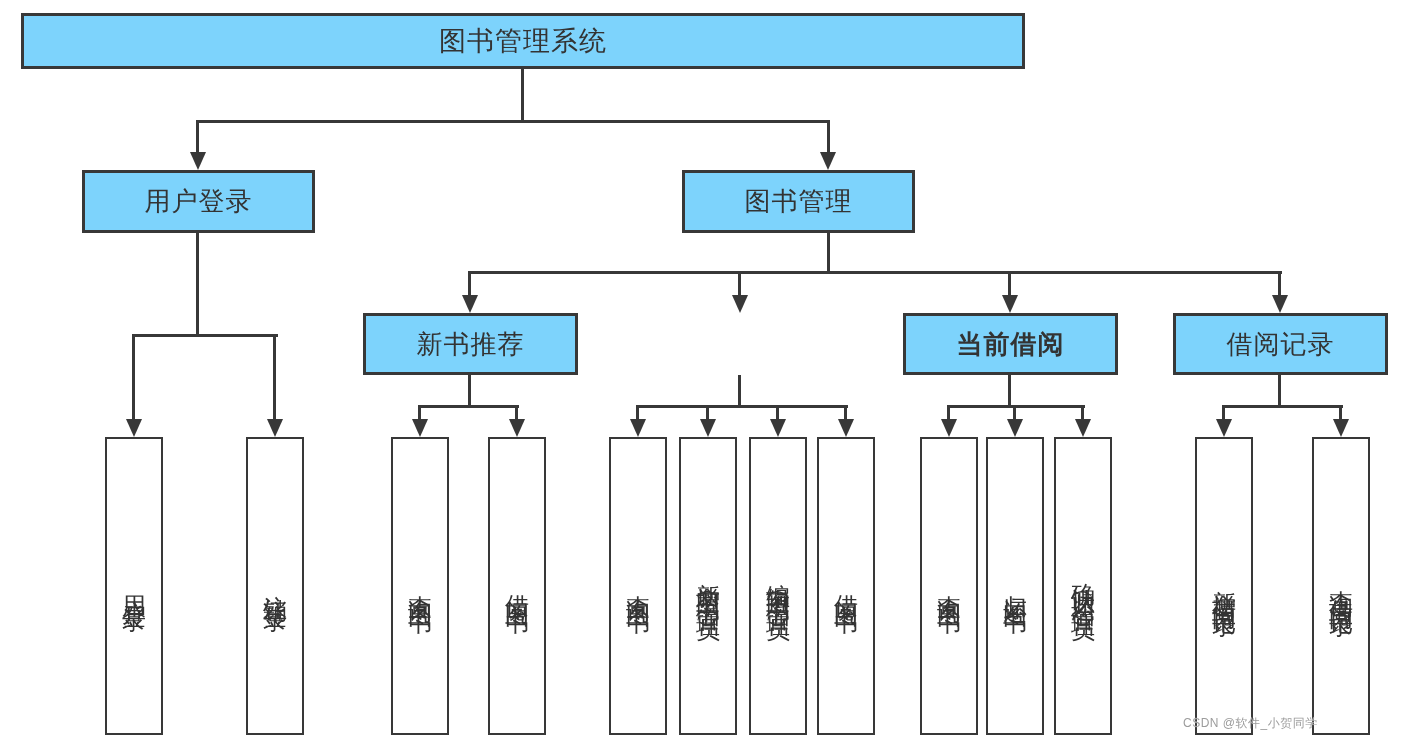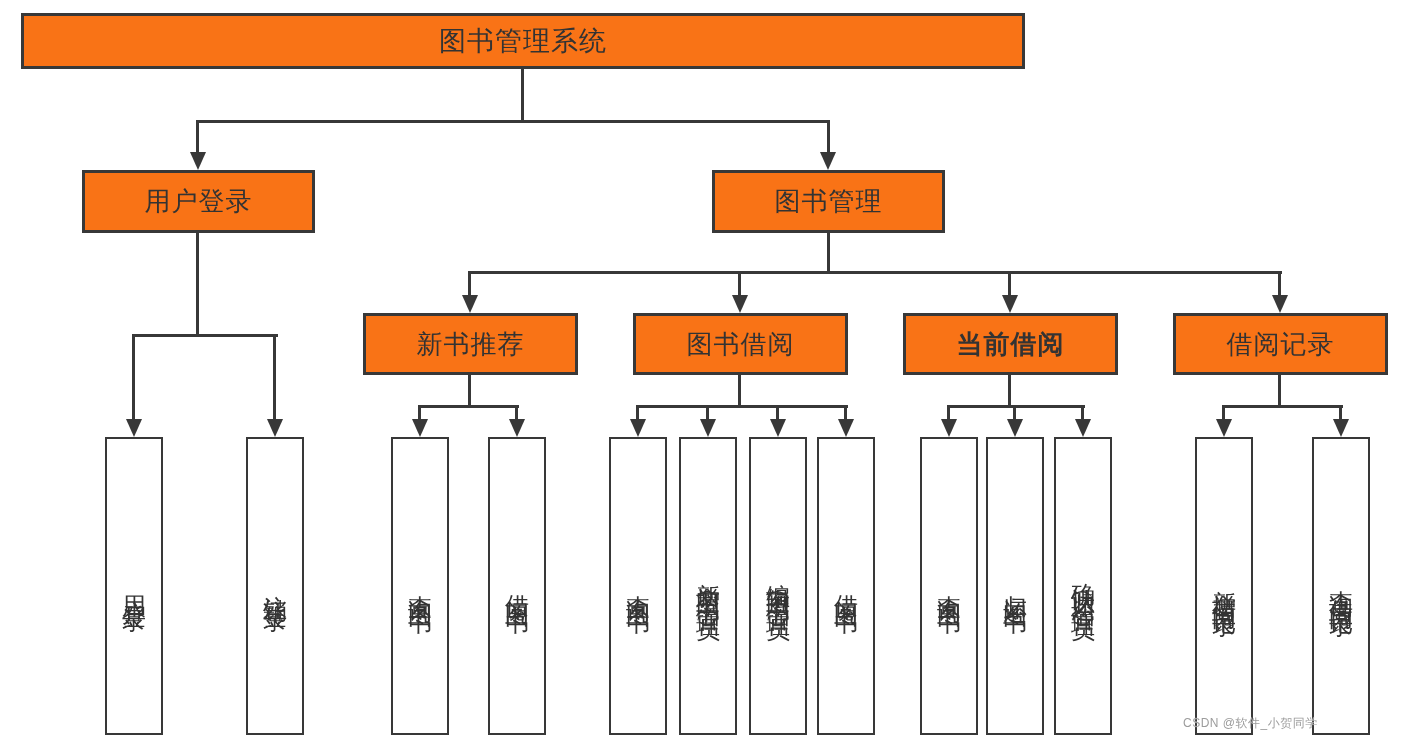--- a/index.html
+++ b/index.html
@@ -14,21 +14,21 @@
     width: 1405px;
     height: 747px;
     background: var(--bg);
     font-family: "Liberation Sans", "DejaVu Sans", sans-serif;
     overflow: hidden;
   }
   .hbox {
     position: absolute;
     box-sizing: border-box;
     border: 3px solid var(--line);
-    background: #f97316;
+    background: #7dd3fc;
     display: flex;
     align-items: center;
     justify-content: center;
     font-size: 26px;
     letter-spacing: 1px;
     color: var(--text);
     white-space: nowrap;
   }
   .root-box { left:21px; top:13px; width:1004px; height:56px; font-size:27px; }
   .lvl2 { top:170px; width:233px; height:63px; }
@@ -84,21 +84,21 @@
   <div class="line" style="left:521px; top:69px; width:3px; height:54px;"></div>
   <div class="line" style="left:196px; top:120px; width:634px; height:3px;"></div>
   <div class="line" style="left:196px; top:122px; width:3px; height:32px;"></div>
   <div class="arrow" style="left:190px; top:152px;"></div>
   <div class="line" style="left:827px; top:122px; width:3px; height:32px;"></div>
   <div class="arrow" style="left:820px; top:152px;"></div>
 
   <div class="hbox lvl2" style="left:82px;">
     <span>用户登录</span>
   </div>
-  <div class="hbox lvl2" style="left:712px;">
+  <div class="hbox lvl2" style="left:682px;">
     <span>图书管理</span>
   </div>
 
   <div class="line" style="left:196px; top:233px; width:3px; height:104px;"></div>
   <div class="line" style="left:132px; top:334px; width:146px; height:3px;"></div>
   <div class="line" style="left:132px; top:336px; width:3px; height:84px;"></div>
   <div class="arrow" style="left:126px; top:419px;"></div>
   <div class="line" style="left:273px; top:336px; width:3px; height:84px;"></div>
   <div class="arrow" style="left:267px; top:419px;"></div>
 
@@ -109,23 +109,20 @@
   <div class="line" style="left:738px; top:273px; width:3px; height:24px;"></div>
   <div class="arrow" style="left:732px; top:295px;"></div>
   <div class="line" style="left:1008px; top:273px; width:3px; height:24px;"></div>
   <div class="arrow" style="left:1002px; top:295px;"></div>
   <div class="line" style="left:1278px; top:273px; width:3px; height:24px;"></div>
   <div class="arrow" style="left:1272px; top:295px;"></div>
 
   <div class="hbox lvl3" style="left:363px;">
     <span>新书推荐</span>
   </div>
-  <div class="hbox lvl3" style="left:633px;">
-    <span>图书借阅</span>
-  </div>
   <div class="hbox lvl3" style="left:903px;font-weight:bold;">
     <span>当前借阅</span>
   </div>
   <div class="hbox lvl3" style="left:1173px;font-family:Liberation Mono, monospace;">
     <span>借阅记录</span>
   </div>
 
   <div class="line" style="left:468px; top:375px; width:3px; height:33px;"></div>
   <div class="line" style="left:418px; top:405px; width:101px; height:3px;"></div>
   <div class="line" style="left:418px; top:407px; width:3px; height:14px;"></div>

